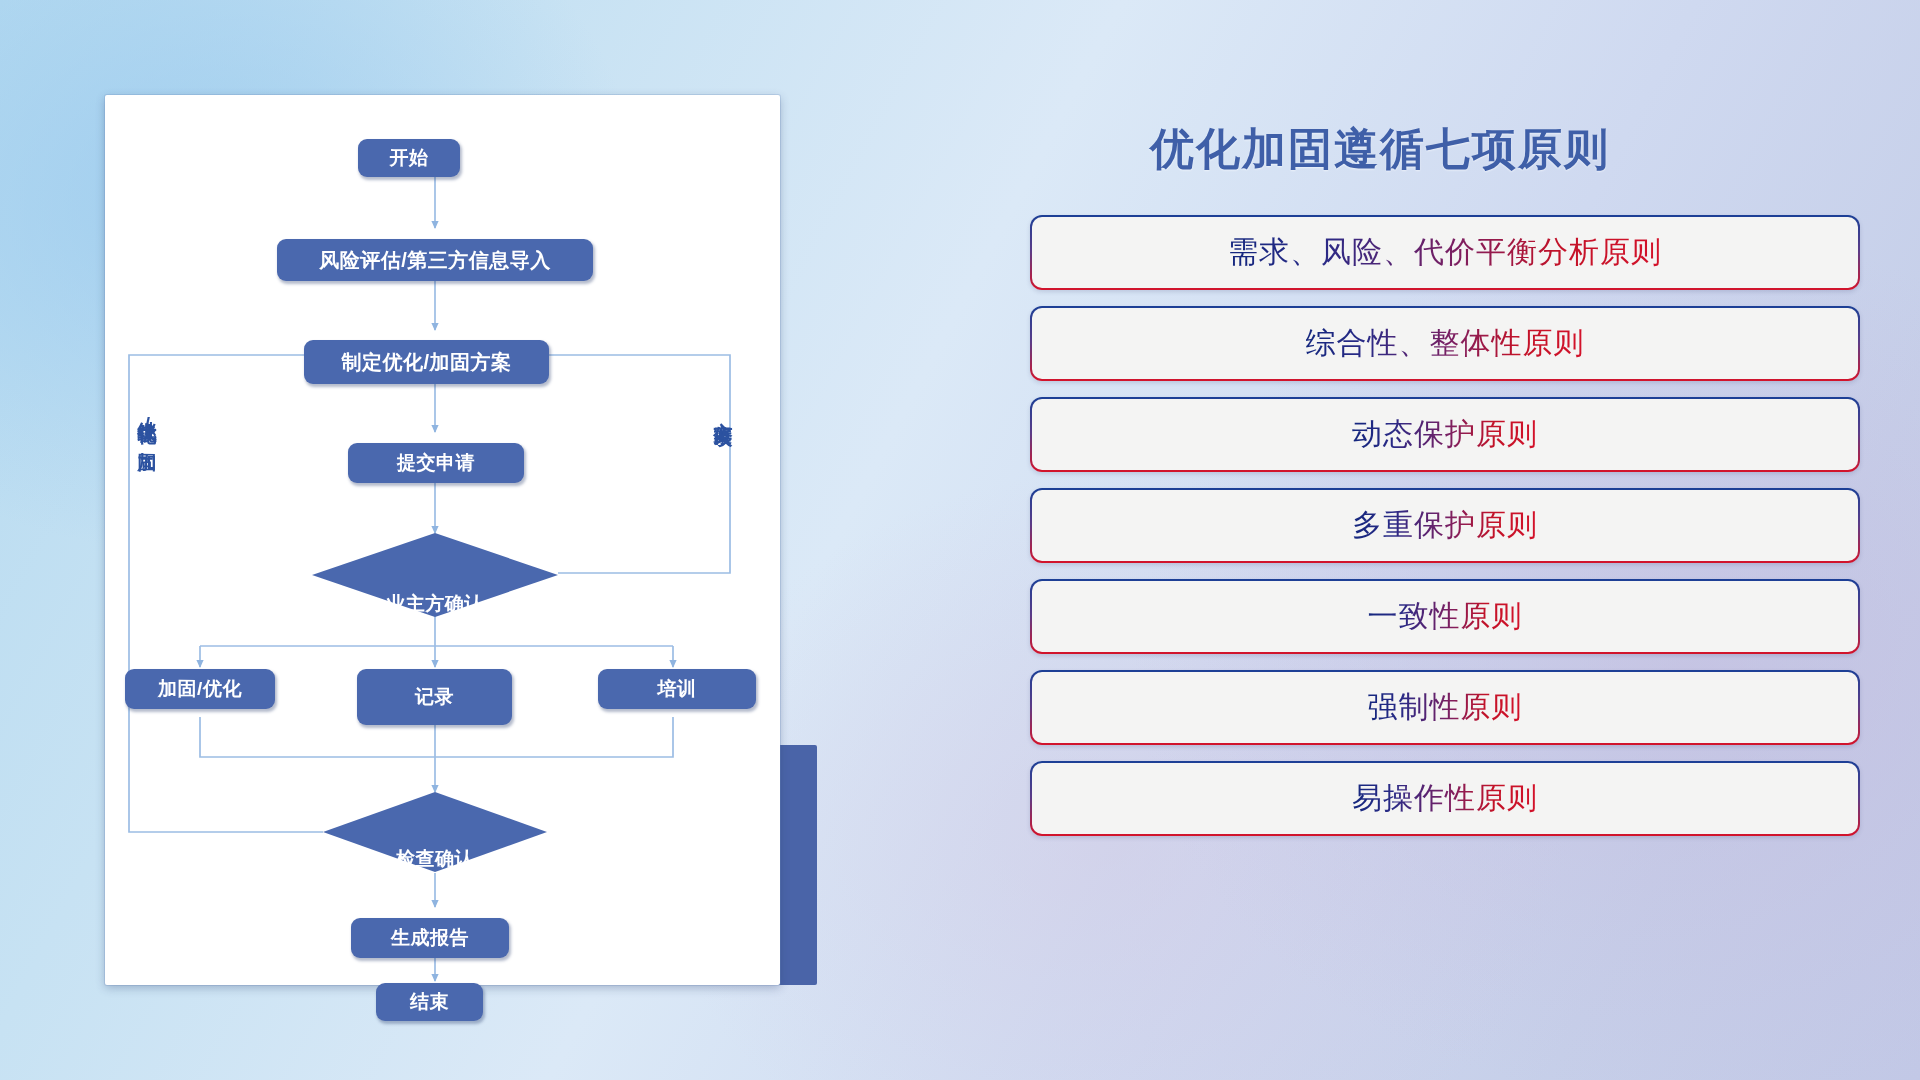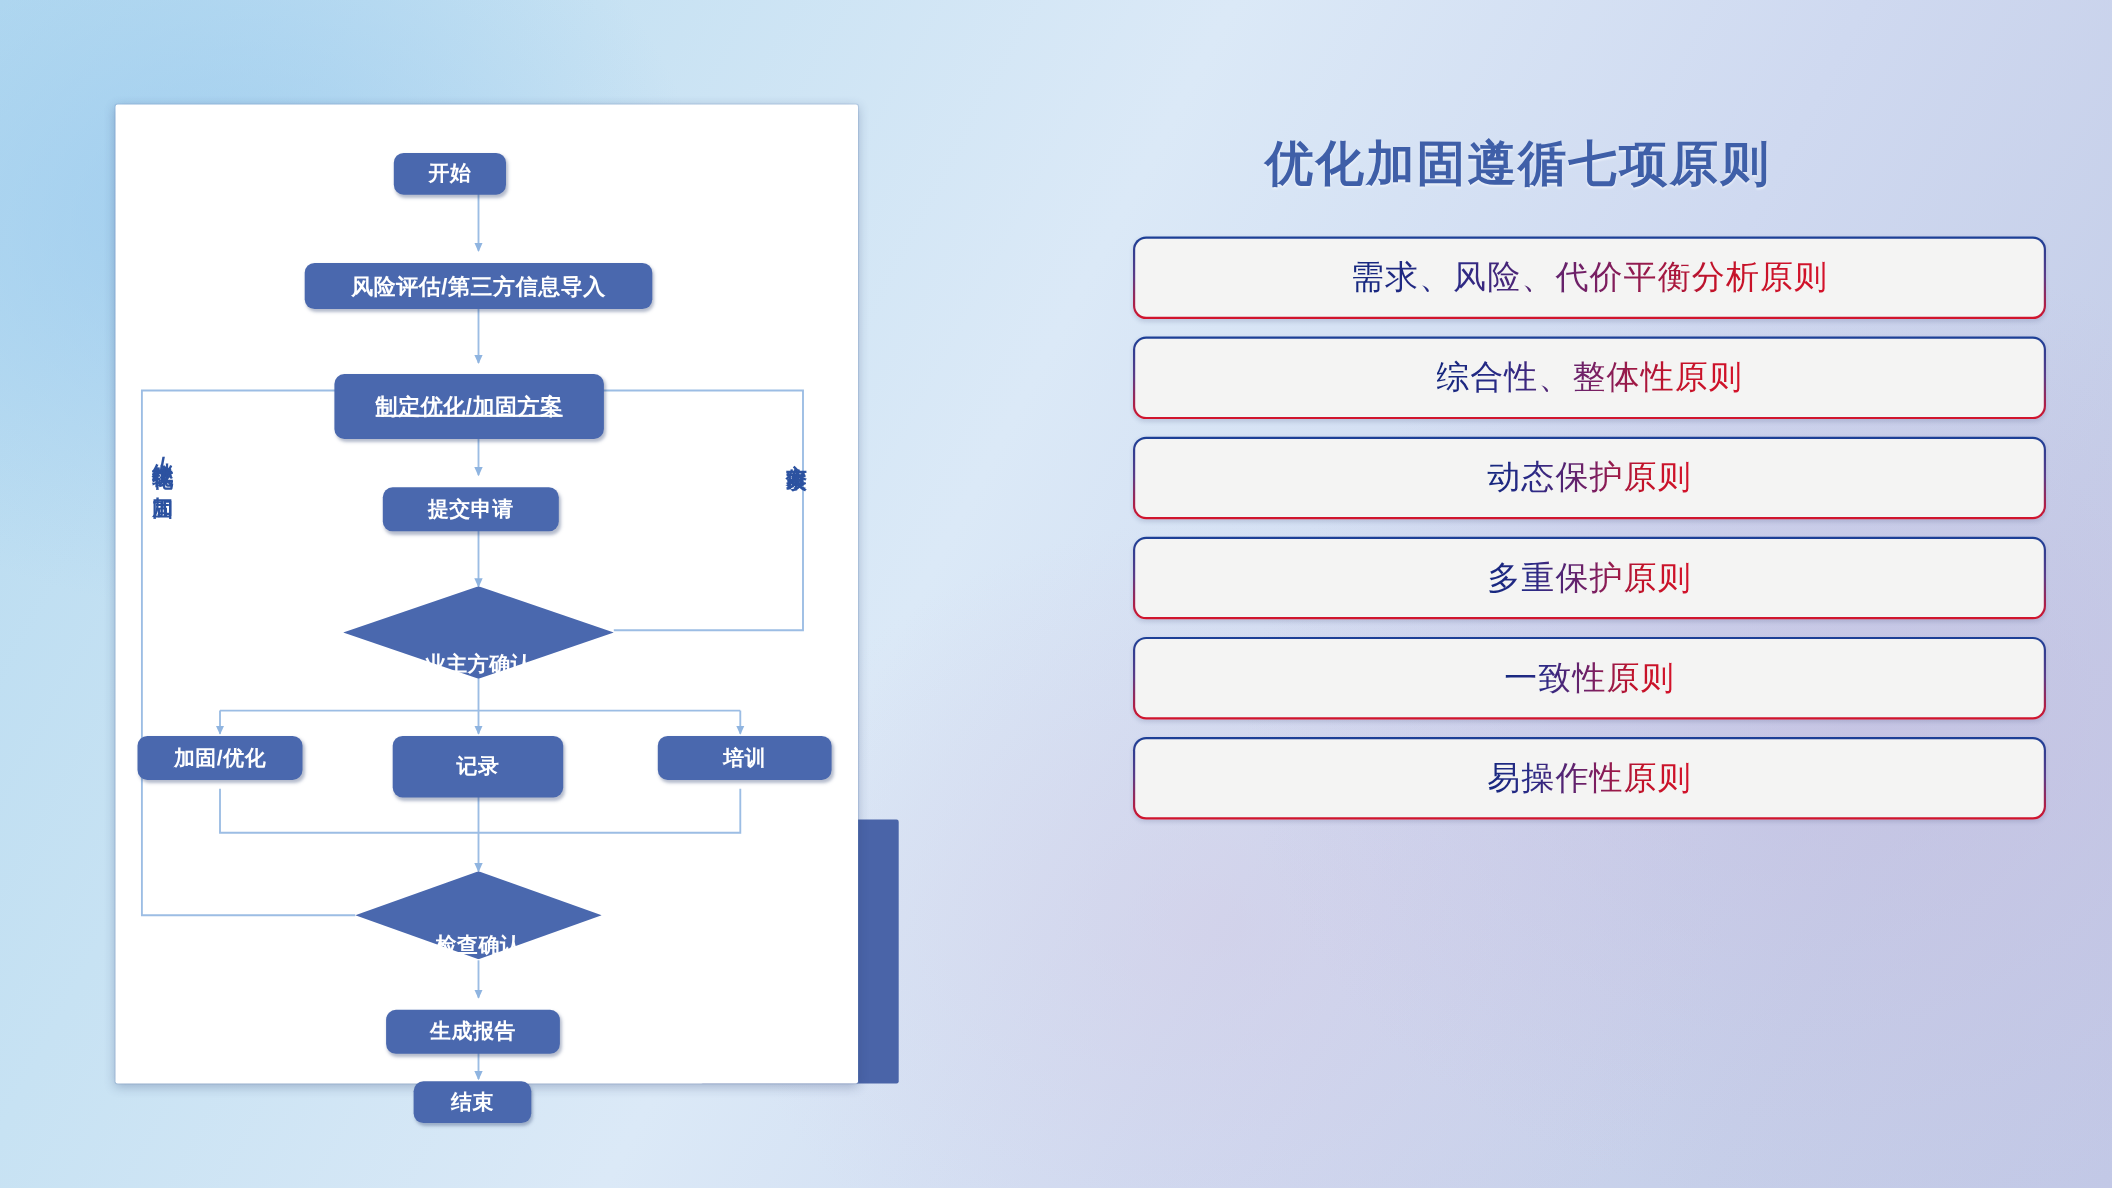--- a/index.html
+++ b/index.html
@@ -134,25 +134,25 @@
       </svg>
 
       <div class="node sm" style="left:253px;top:44px;width:102px;height:38px;">
         <span>开始</span>
       </div>
 
       <div class="node wide" style="left:172px;top:144px;width:316px;height:42px;">
         <span>风险评估/第三方信息导入</span>
       </div>
 
-      <div class="node wide" style="left:199px;top:245px;width:245px;height:59px;text-decoration:underline;">
+      <div class="node wide" style="left:199px;top:245px;width:245px;height:44px;">
         <span>制定优化/加固方案</span>
       </div>
 
-      <div class="node sm" style="left:243px;top:348px;width:160px;height:40px;">
+      <div class="node sm" style="left:243px;top:348px;width:176px;height:40px;">
         <span>提交申请</span>
       </div>
 
       <div class="diamond" style="left:207px;top:438px;width:246px;height:84px;">
         <svg class="dshape" viewBox="0 0 246 84" xmlns="http://www.w3.org/2000/svg">
           <polygon points="123,0 246,42 123,84 0,42" fill="#4a68ae"></polygon>
         </svg>
         <span class="dlabel">业主方确认</span>
       </div>
 
@@ -219,20 +219,25 @@
           <span class="pcard-txt">多重保护原则</span>
         </div>
       </div>
 
       <div class="pcard">
         <div class="pcard-in">
           <span class="pcard-txt">一致性原则</span>
         </div>
       </div>
 
+      <div class="pcard">
+        <div class="pcard-in">
+          <span class="pcard-txt">强制性原则</span>
+        </div>
+      </div>
 
       <div class="pcard">
         <div class="pcard-in">
           <span class="pcard-txt">易操作性原则</span>
         </div>
       </div>
 
     </div>
   </div>
 

